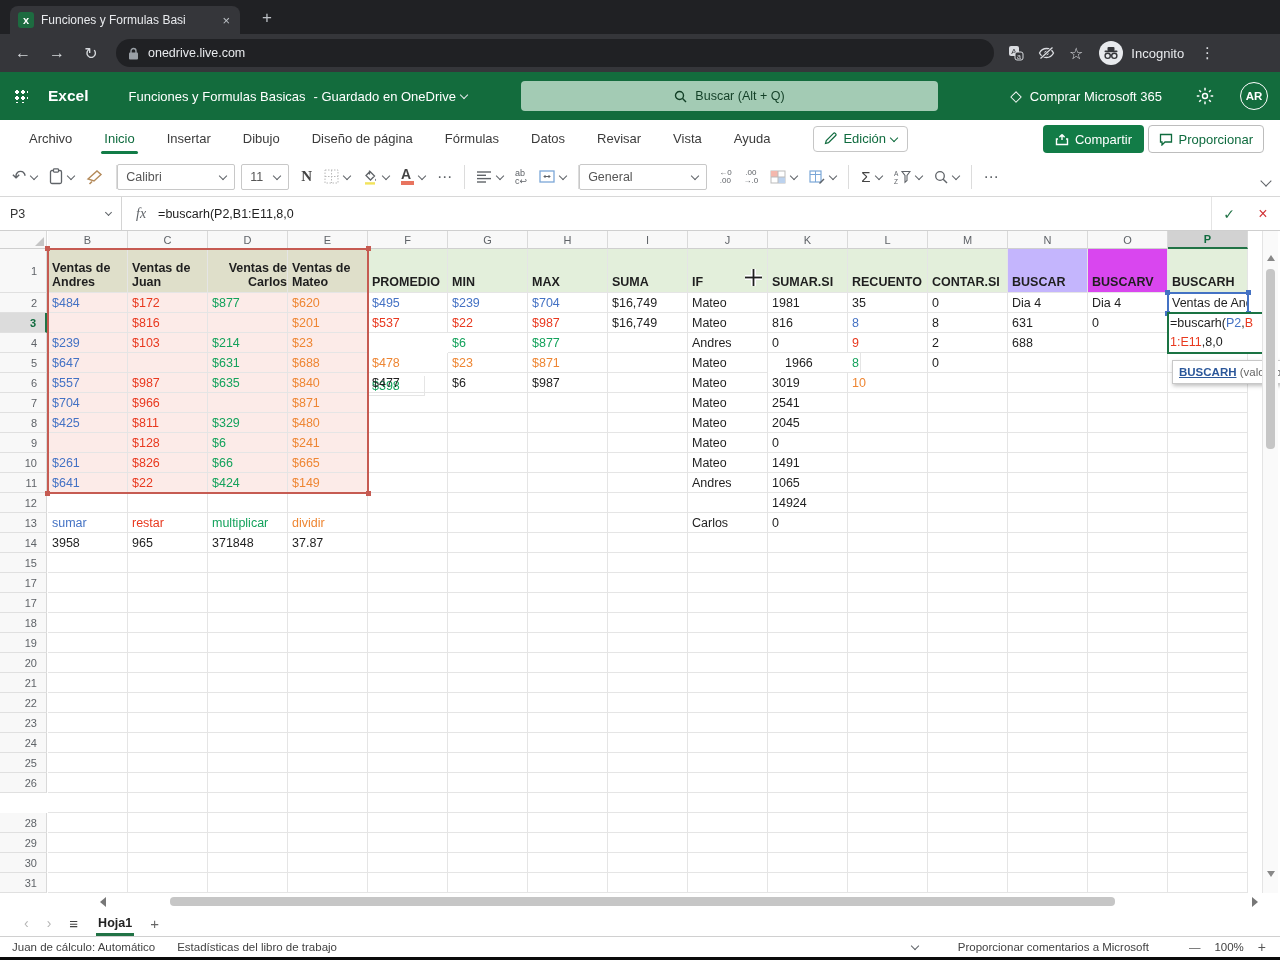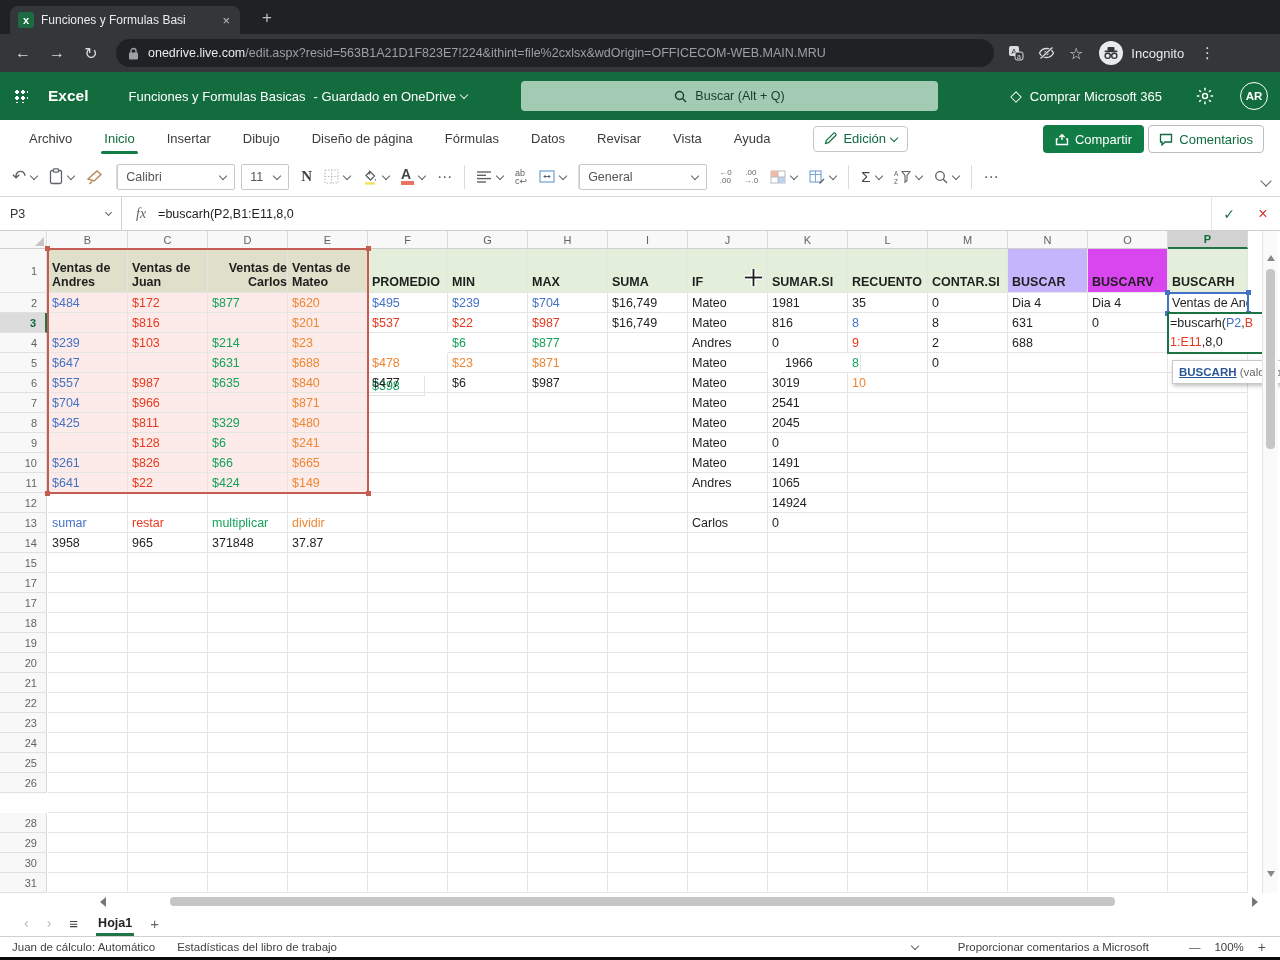--- a/index.html
+++ b/index.html
@@ -105,21 +105,20 @@
   <div id="navbar" class="abs">
     <span class="navic" style="margin-left:6px">←</span>
     <span class="navic">→</span>
     <span class="navic">↻</span>
     <div id="urlbox">
       <svg width="11" height="13" viewBox="0 0 11 13" style="margin-right:9px;flex:none">
           <rect x="1" y="5.5" width="9" height="7" rx="1" fill="#9aa0a6"></rect>
           <path d="M3 6V4a2.5 2.5 0 0 1 5 0v2" stroke="#9aa0a6" stroke-width="1.4" fill="none"></path>
         </svg>
       <span class="dom">onedrive.live.com</span>
-        <span class="path">/edit.aspx?resid=563B1A21D1F823E7!224&amp;ithint=file%2cxlsx&amp;wdOrigin=OFFICECOM-WEB.MAIN.MRU</span>
     </div>
     <span class="rticon">
       <svg width="16" height="16" viewBox="0 0 16 16">
           <rect x="1" y="1" width="10" height="10" rx="2" fill="#dadce0"></rect>
           <text x="6" y="9" font-size="8" text-anchor="middle" fill="#35363a" font-family="sans-serif">A</text>
           <rect x="7" y="7" width="8" height="8" rx="2" fill="#35363a" stroke="#dadce0"></rect>
           <text x="11" y="13.5" font-size="7" text-anchor="middle" fill="#dadce0" font-family="sans-serif">a</text>
         </svg>
     </span>
     <span class="rticon">
@@ -205,21 +204,21 @@
       <svg width="14" height="13" viewBox="0 0 14 13" style="margin-right:6px">
           <path d="M7 7V1.6M7 1.6L4.4 4.2M7 1.6L9.6 4.2" stroke="#fff" stroke-width="1.4" fill="none"></path>
           <path d="M3 6H1.5v5.5h11V6H11" stroke="#fff" stroke-width="1.4" fill="none"></path>
         </svg>
       <span>Compartir</span>
     </span>
     <span id="comments">
       <svg width="14" height="13" viewBox="0 0 14 13" style="margin-right:6px">
           <path d="M1.5 1.5h11v7.5H6L3 12V9H1.5z" fill="none" stroke="#0f6b3e" stroke-width="1.3"></path>
         </svg>
-      <span>Comentarios</span>
+      <span>Proporcionar</span>
     </span>
   </div>
 
   <div id="toolbar" class="abs">
     <span class="tbi">
         <span style="font-size:17px">↶</span>
         <span class="chv"></span>
       </span>
     <span class="tbi">
       <svg width="14" height="17" viewBox="0 0 14 17">

